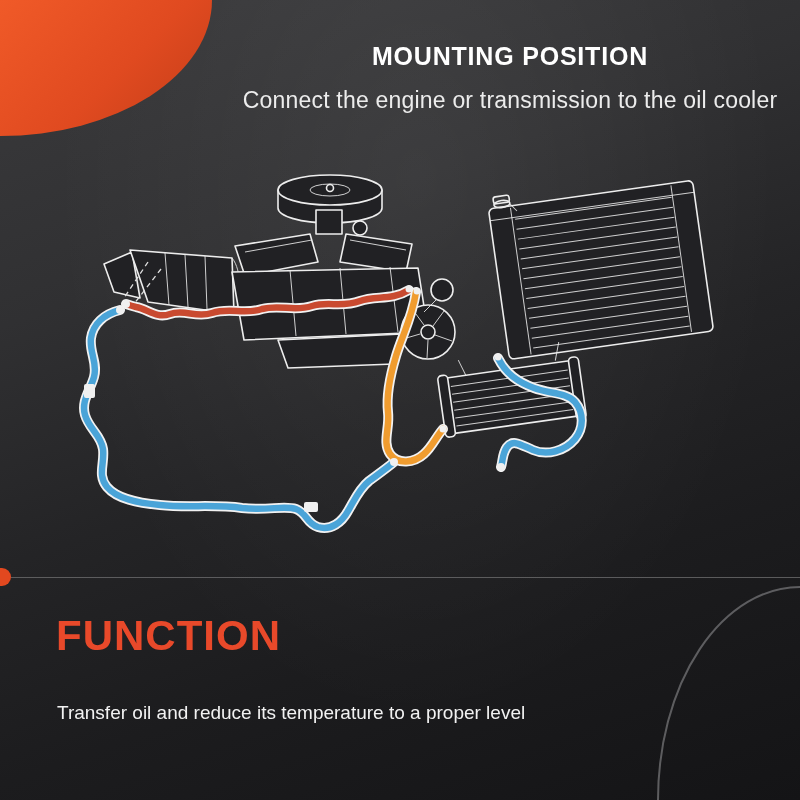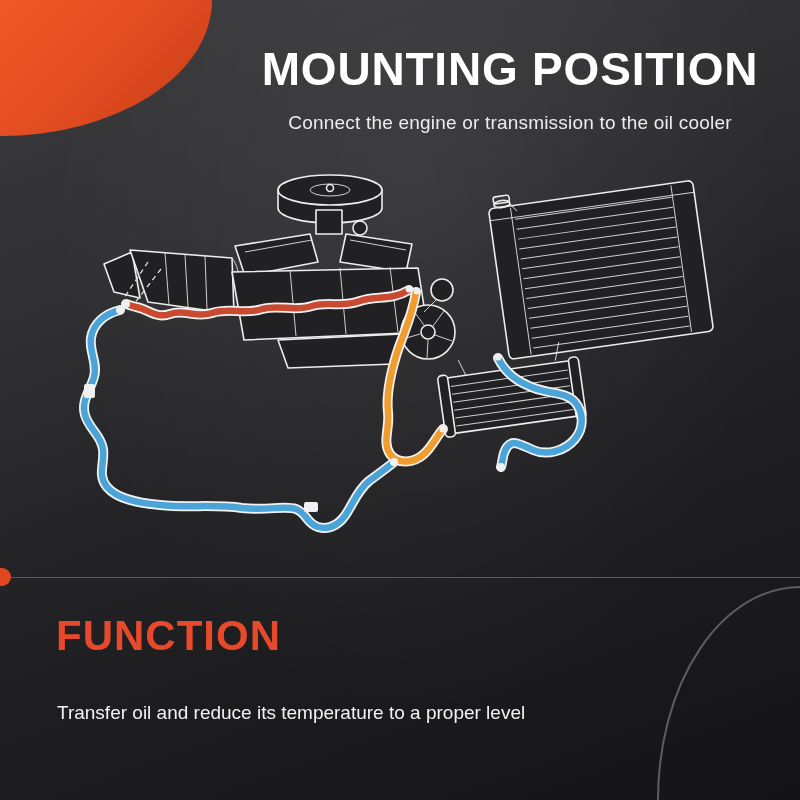--- a/index.html
+++ b/index.html
@@ -11,22 +11,22 @@
   .poster::before{
     content:""; position:absolute; inset:0; pointer-events:none;
     background:radial-gradient(ellipse at 52% 22%, rgba(255,255,255,0.06), transparent 62%);
   }
   .accent-corner{
     position:absolute; top:0; left:0; width:212px; height:136px;
     background:linear-gradient(135deg,#f05a28 0%,#e04a20 55%,#c23c18 100%);
     border-bottom-right-radius:100% 100%;
   }
   .header{ position:absolute; top:42px; left:230px; width:560px; text-align:center; }
-  .title{ margin:0; font-size:46px; font-weight:800; color:#ffffff; letter-spacing:0.8px; }
-  .subtitle{ margin:16px 0 0 0; font-size:19px; font-weight:400; color:#ececec; letter-spacing:0.2px; }
+  .title{ margin:0; font-size:25px; font-weight:800; color:#ffffff; letter-spacing:0.8px; }
+  .subtitle{ margin:16px 0 0 0; font-size:23px; font-weight:400; color:#ececec; letter-spacing:0.2px; }
   .diagram-wrap{ position:absolute; left:60px; top:150px; width:680px; height:420px; }
   .diagram{ width:100%; height:100%; display:block; }
 
   .art{ stroke:#ededed; stroke-width:1.6; fill:none; stroke-linecap:round; stroke-linejoin:round; }
   .art-fill{ fill:#212124; }
   .art-thin{ stroke:#ededed; stroke-width:1; fill:none; opacity:0.85; }
   .dashed{ stroke:#e0e0e0; stroke-width:1.3; fill:none; stroke-dasharray:5 4; }
   .hose-casing{ stroke:#f2f2f2; stroke-width:10; fill:none; stroke-linecap:round; stroke-linejoin:round; }
   .hose-core{ stroke-width:6.5; fill:none; stroke-linecap:round; stroke-linejoin:round; }
   .fitting{ fill:#f0f0f0; stroke:none; }

